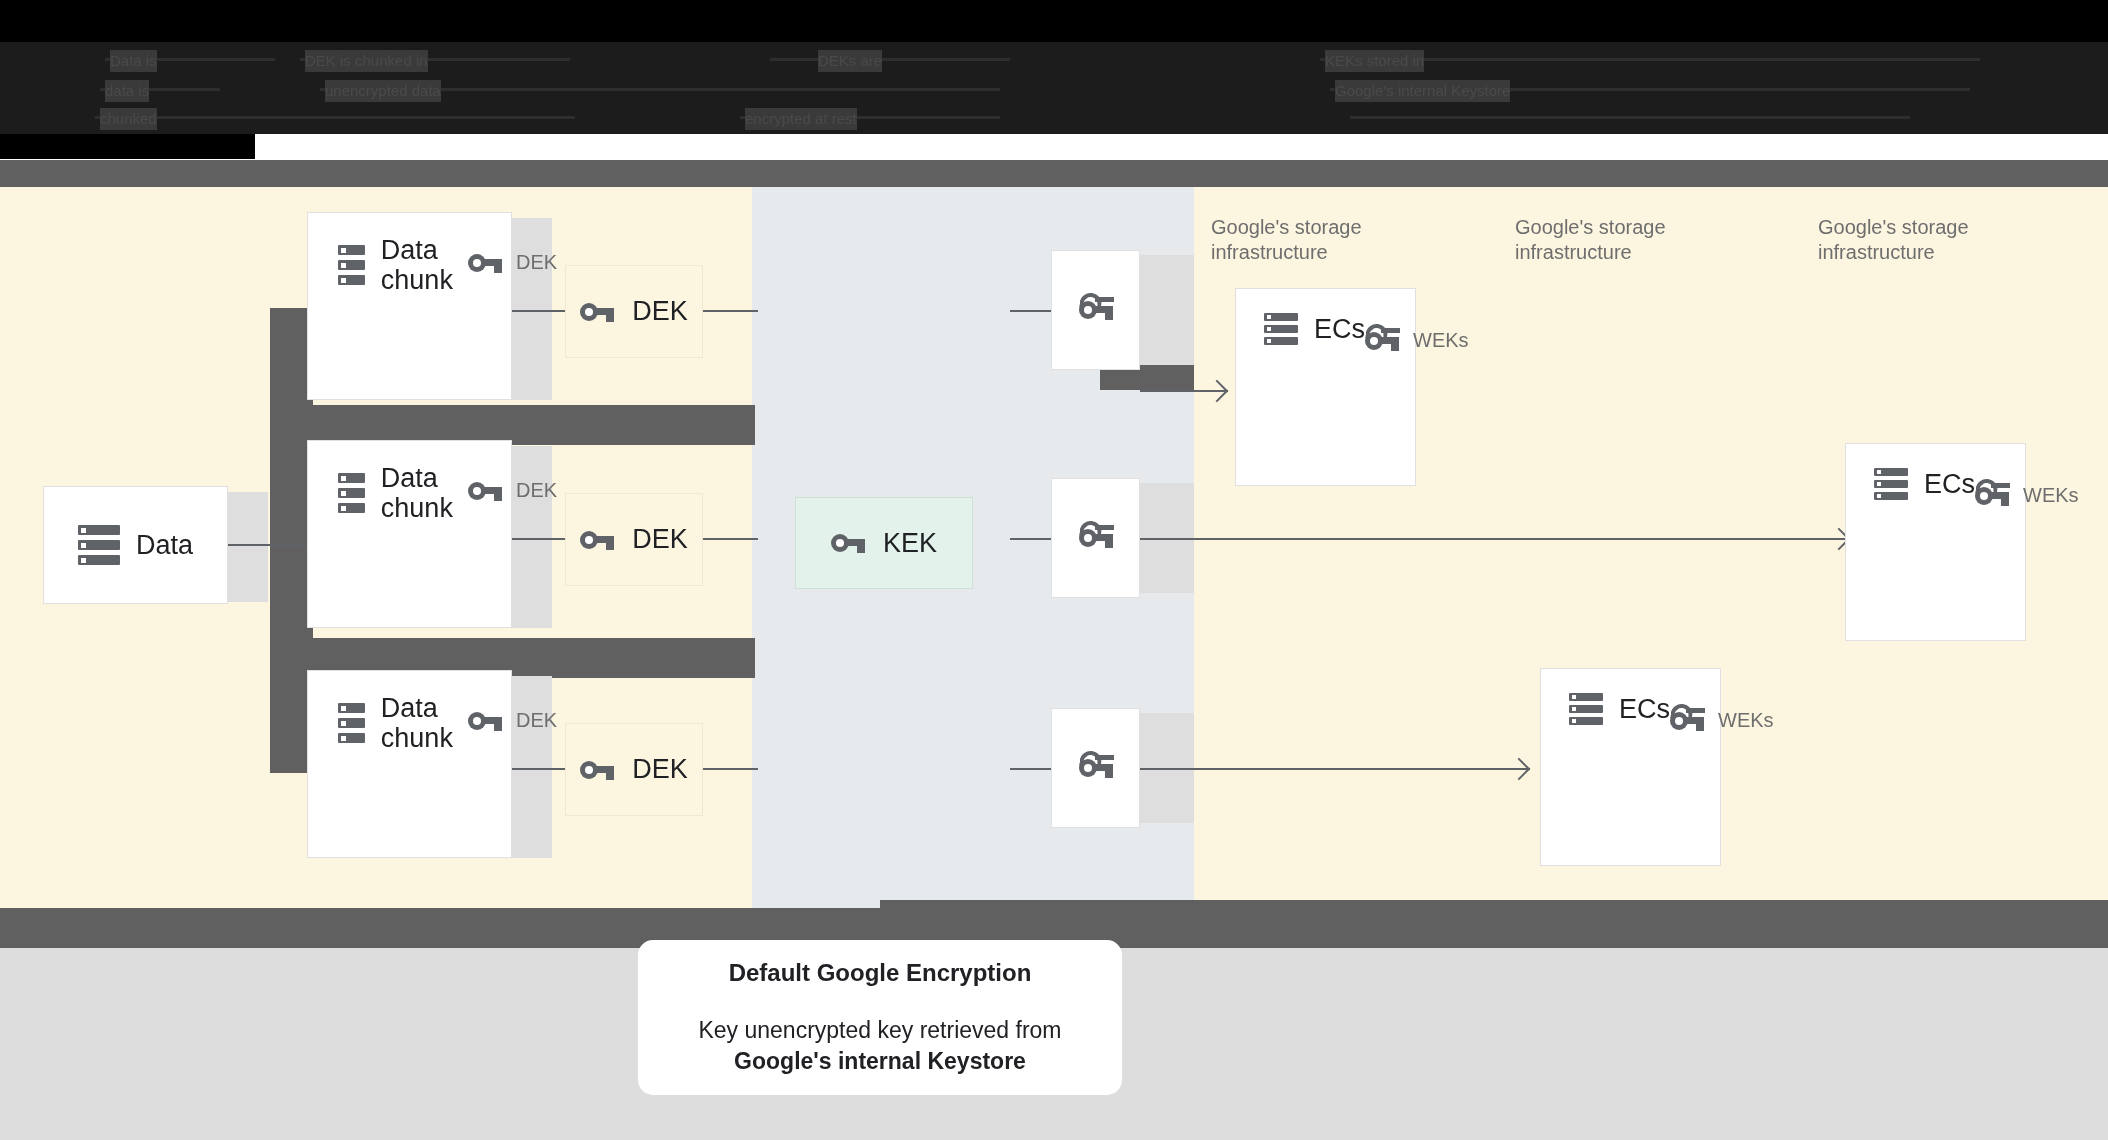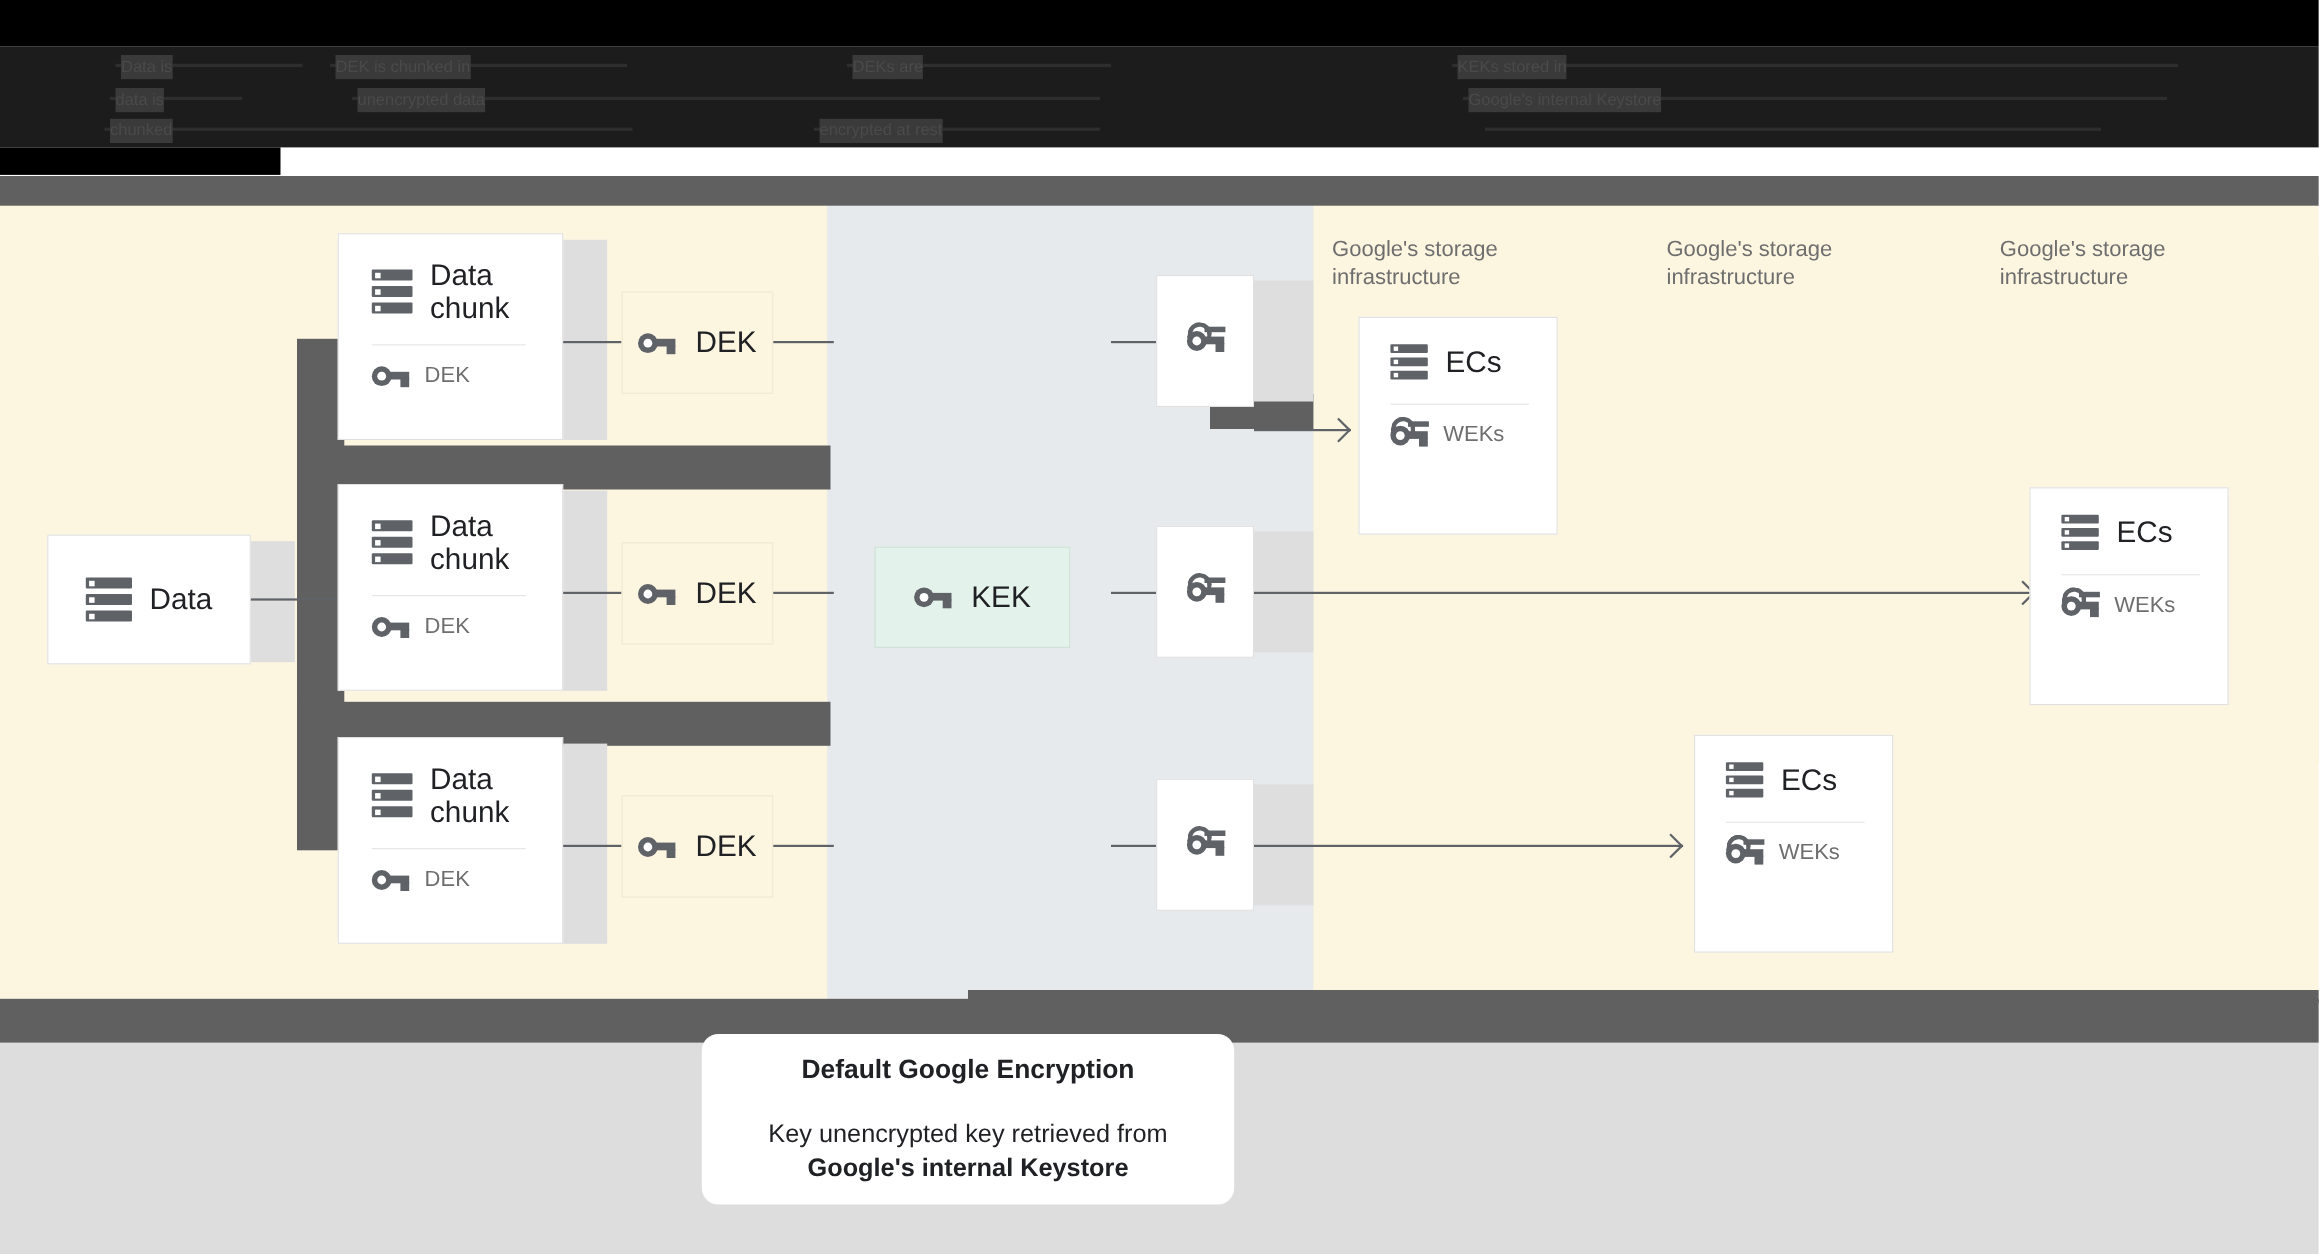--- a/index.html
+++ b/index.html
@@ -29,21 +29,21 @@
   
   .strip-gray-mid { position: absolute; left: 0; top: 908px; width: 2108px; height: 40px; background: #606060; }
   .strip-lightgray{ position: absolute; left: 0; top: 948px; width: 2108px; height: 192px; background: #dddddd; }
 
   
   .redact { position: absolute; background: #606060; }
 
   
   .card {
     position: absolute; background: #ffffff; border: 1px solid #e0e0e0;
-    display: flex; flex-direction: column; align-items: center; justify-content: center;
+    display: flex; align-items: center; justify-content: center;
   }
   .card-shadow { position: absolute; background: #dedede; }
 
   .card-row { display: flex; align-items: center; gap: 16px; }
   .card-title { font-size: 27px; color: #202124; line-height: 30px; }
   .card-title.two { text-align: left; }
   .card-divider { height: 1px; background: #e4e4e4; margin: 14px 0 0 0; }
   .card-sub { display: flex; align-items: center; gap: 14px; margin-top: 16px; }
   .card-sub-label { font-size: 20px; color: #6e6e6e; }
 
@@ -131,21 +131,21 @@
   <div class="hdr-rule" style="left:1320px; top:58px;  width:660px;"></div>
   <div class="hdr-rule" style="left:100px;  top:88px;  width:120px;"></div>
   <div class="hdr-rule" style="left:320px;  top:88px;  width:680px;"></div>
   <div class="hdr-rule" style="left:1330px; top:88px;  width:640px;"></div>
   <div class="hdr-rule" style="left:95px;   top:116px; width:480px;"></div>
   <div class="hdr-rule" style="left:740px;  top:116px; width:260px;"></div>
   <div class="hdr-rule" style="left:1350px; top:116px; width:560px;"></div>
 
   <div class="hdr-line" style="left:110px;  top:50px;">Data is</div>
   <div class="hdr-line" style="left:305px;  top:50px;">DEK is chunked in</div>
-  <div class="hdr-line" style="left:775px;  top:50px;">DEKs are</div>
+  <div class="hdr-line" style="left:818px;  top:50px;">DEKs are</div>
   <div class="hdr-line" style="left:1325px; top:50px;">KEKs stored in</div>
   <div class="hdr-line" style="left:105px;  top:80px;">data is</div>
   <div class="hdr-line" style="left:325px;  top:80px;">unencrypted data</div>
   <div class="hdr-line" style="left:1335px; top:80px;">Google's internal Keystore</div>
   <div class="hdr-line" style="left:100px;  top:108px;">chunked</div>
   <div class="hdr-line" style="left:745px;  top:108px;">encrypted at rest</div>
 
   <div class="band-cream" style="left:0; top:185px; width:2108px; height:723px;"></div>
   <div class="band-blue" style="left:752px; top:185px; width:442px; height:723px;"></div>
 

